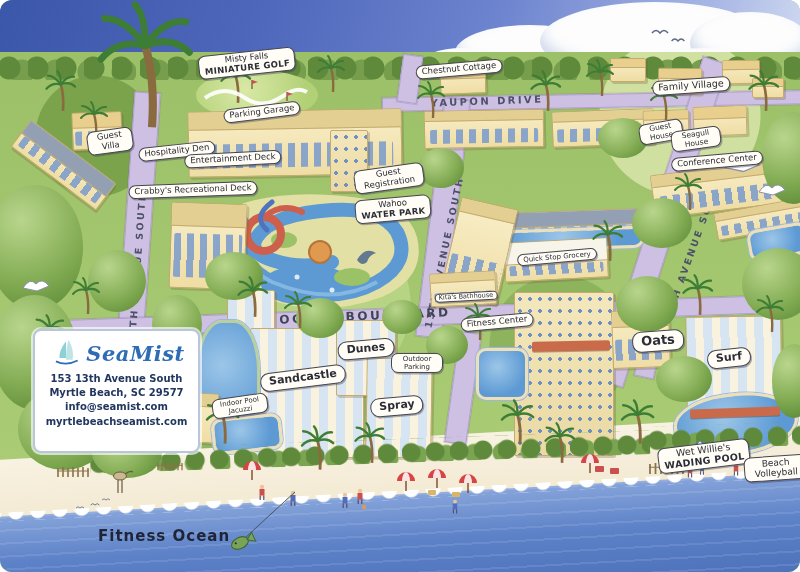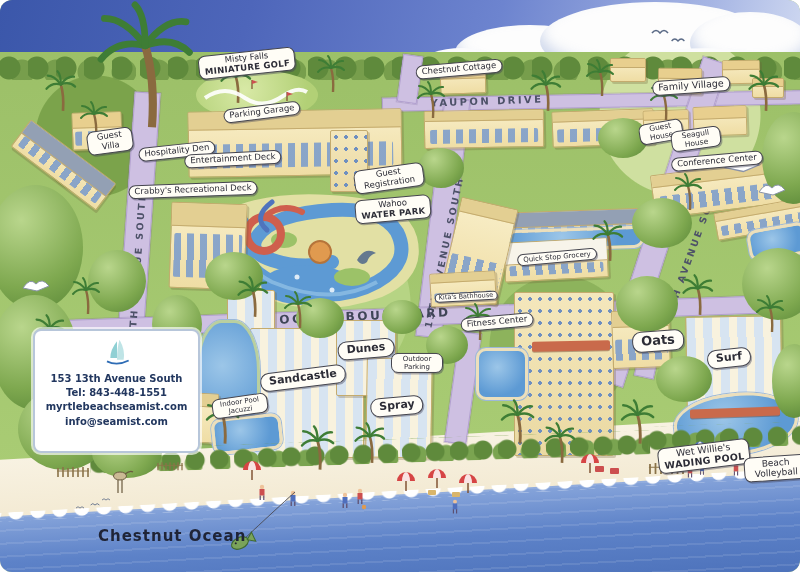--- a/index.html
+++ b/index.html
@@ -404,31 +404,32 @@
   <div class="bn wrap" style="left:417px;top:363px;width:40px;font-size:7px">Outdoor Parking</div>
   <div class="bn big" style="left:303px;top:378px;--r:-7deg">Sandcastle</div>
   <div class="bn big" style="left:397px;top:406px;--r:-5deg">Spray</div>
   <div class="bn wrap" style="left:240px;top:406px;--r:-8deg;width:44px;font-size:7px">Indoor Pool Jacuzzi</div>
   <div class="bn" style="left:704px;top:456px;--r:-7deg;font-size:9.5px">
     <span>Wet Willie's</span>
     <span class="l2">WADING POOL</span>
   </div>
   <div class="bn wrap" style="left:776px;top:468px;--r:-4deg;width:52px;font-size:9px">Beach Volleyball</div>
 
-  <div class="oceantext" style="left:98px;top:527px">Chestnut Ocean</div>
+  <div class="oceantext" style="left:98px;top:527px">Fitness Ocean</div>
 
   <div class="card">
     <div class="brandrow">
       <svg width="36" height="30" viewBox="0 0 40 36">
         <path d="M20,4 Q12,14 12,24 L20,24 Z" fill="#8fd0d4"></path>
         <path d="M23,2 Q30,14 28,26 L20,26 Q20,12 23,2 Z" fill="#bfe4e6"></path>
         <path d="M8,28 Q20,34 34,27" stroke="#2e6cb5" fill="none" stroke-width="2.2"></path>
       </svg>
+      <span class="brand">SeaMist</span>
     </div>
     <div class="addr">
       <div>153 13th Avenue South</div>
-      <div>Tel: 843-448-1551</div>
+      <div>Myrtle Beach, SC 29577</div>
+      <div>info@seamist.com</div>
       <div>myrtlebeachseamist.com</div>
-      <div>info@seamist.com</div>
     </div>
   </div>
 
 </div>
 
 </body></html>

